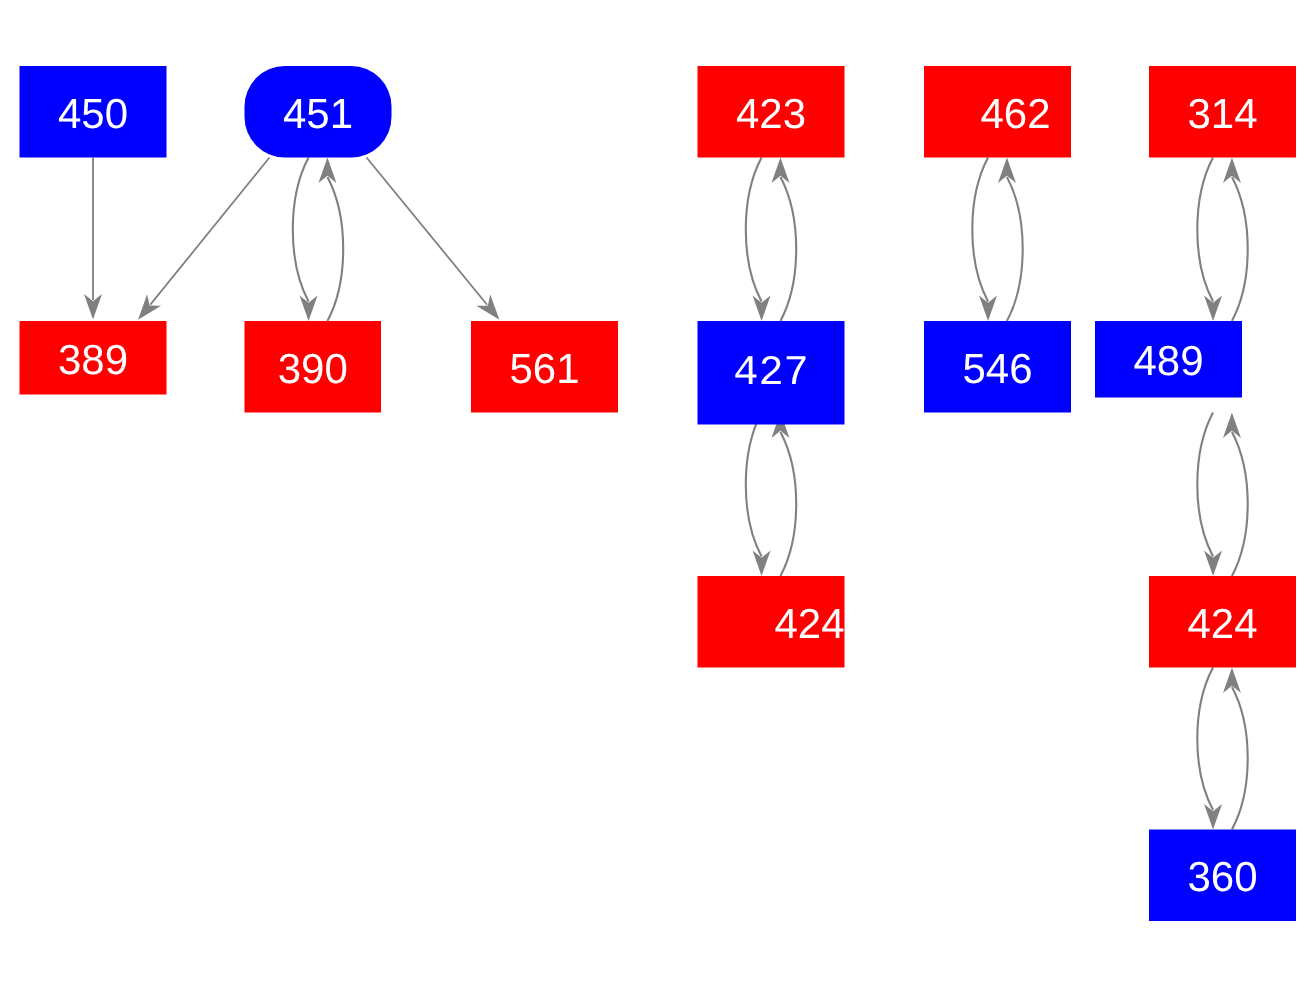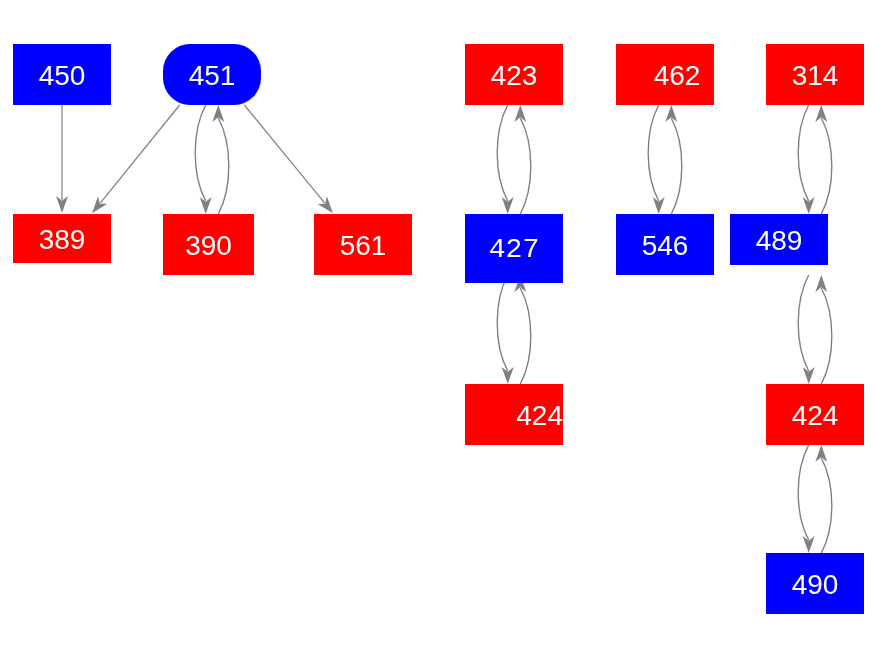--- a/index.html
+++ b/index.html
@@ -141,17 +141,17 @@
       <div class="node red" style="left: 766px; top: 44px; width: 98px; height: 61px;">
         <span class="node-label">314</span>
       </div>
       <div class="node blue" style="left: 730px; top: 214px; width: 98px; height: 51px;">
         <span class="node-label">489</span>
       </div>
       <div class="node red" style="left: 766px; top: 384px; width: 98px; height: 61px;">
         <span class="node-label">424</span>
       </div>
       <div class="node blue" style="left: 766px; top: 553px; width: 98px; height: 61px;">
-        <span class="node-label">490</span>
+        <span class="node-label">360</span>
       </div>
     </div>
 
 </div>
 
 </body></html>

